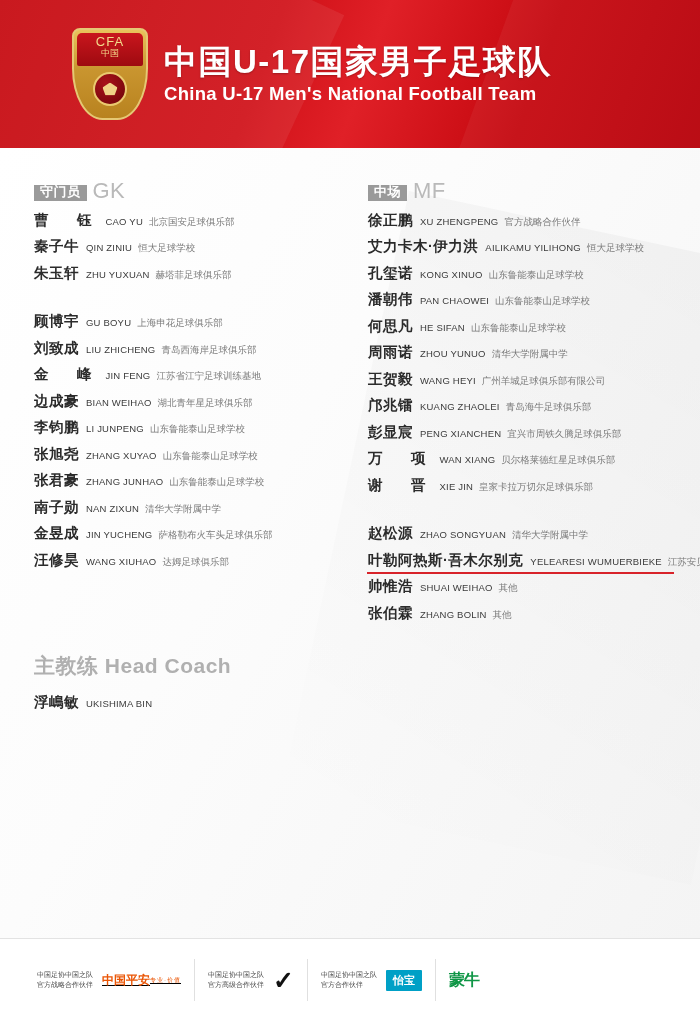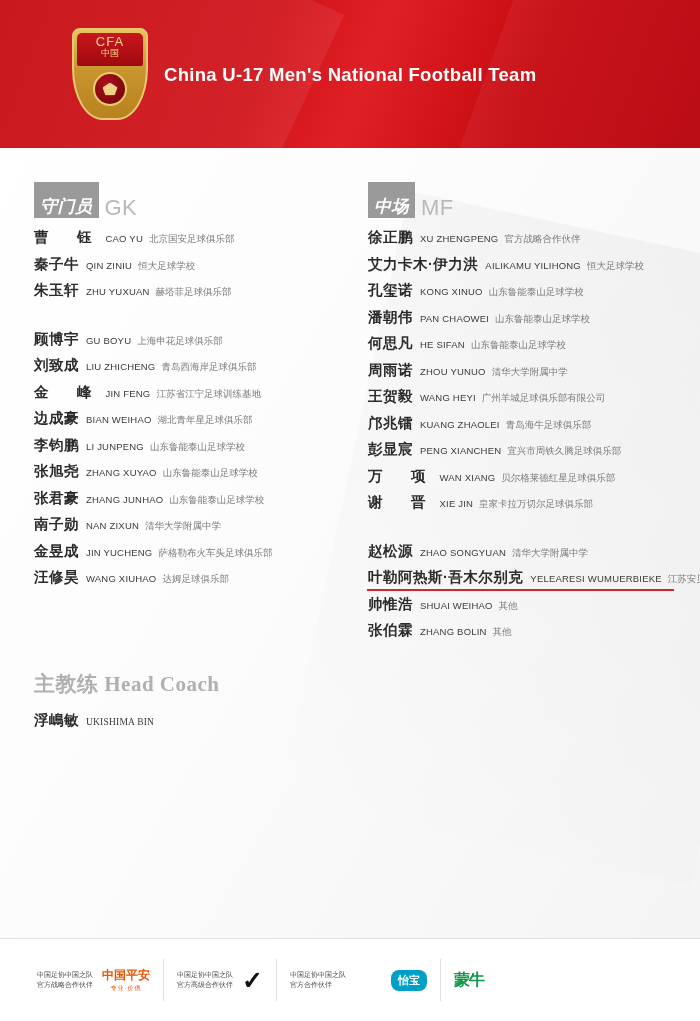--- a/index.html
+++ b/index.html
@@ -130,26 +130,25 @@
   .sec { margin-bottom: 4px; }
   .sec-head {
     display: flex;
     align-items: flex-end;
     gap: 6px;
     margin-bottom: 10px;
   }
   .sec-cn {
     background: #9a9a9a;
     color: #fff;
-    font-size: 17px;
+    font-size: 13px;
     font-weight: bold;
-    padding: 16px 6px 3px 6px;
+    padding: 0 6px 3px 6px;
     letter-spacing: .5px;
     line-height: 1;
-    font-style: italic;
   }
   .sec-abbr {
     font-size: 22px;
     font-weight: normal;
     color: #b9b9b9;
     line-height: .85;
     letter-spacing: .5px;
   }
 
   .player {
@@ -187,21 +186,20 @@
     background: #d8232a;
   }
 
   .gap { height: 22px; }
 
   
   .coach {
     position: relative;
     z-index: 2;
     padding: 22px 34px 0 34px;
-    font-family: Liberation Serif, serif;
   }
   .coach-title {
     font-size: 21px;
     font-weight: bold;
     color: #b0b0b0;
     letter-spacing: .5px;
     margin-bottom: 13px;
   }
 
   
@@ -223,45 +221,46 @@
     border-right: 1px solid #e0e0e0;
     gap: 9px;
   }
   .sponsor:last-child { border-right: none; }
   .sp-tag {
     font-size: 7px;
     color: #4a4a4a;
     line-height: 1.45;
     white-space: nowrap;
   }
-  .pingan { display: flex; flex-direction: column; align-items: center; }
+  .pingan { display: flex; align-items: center; text-decoration: underline; }
   .pingan-cn { color: #ea5505; font-size: 12px; font-weight: bold; letter-spacing: 0; }
   .pingan-sub { color: #ea5505; font-size: 6px; letter-spacing: 1px; }
   .nike { font-size: 25px; color: #111; line-height: .8; font-weight: bold; }
   .yili {
     background: #00a0c6; color: #fff; font-size: 11px; font-weight: bold;
-    padding: 3px 7px; border-radius: 8px; margin-left: 36px;
+    padding: 3px 7px; border-radius: 1px;
   }
   .mengniu { color: #0f9646; font-size: 16px; font-weight: bold; letter-spacing: -1px; }
   .yuwell { color: #0b6cb8; font-size: 14px; font-weight: bold; }
 </style>
 </head>
 <body>
 
 <div class="header">
   <div class="header-inner">
     <div class="crest">
       <div class="crest-shield"></div>
       <div class="crest-top">
         <div class="crest-cfa">CFA</div>
         <div class="crest-cn">中国</div>
       </div>
       <div class="crest-ball"></div>
     </div>
     <div class="title-block">
+      <div class="title-cn">中国U-17国家男子足球队</div>
       <div class="title-en">China U-17 Men's National Football Team</div>
     </div>
   </div>
 </div>
 
 <div class="sheet">
   <div class="cols">
 
     <div class="col col-left">
 

